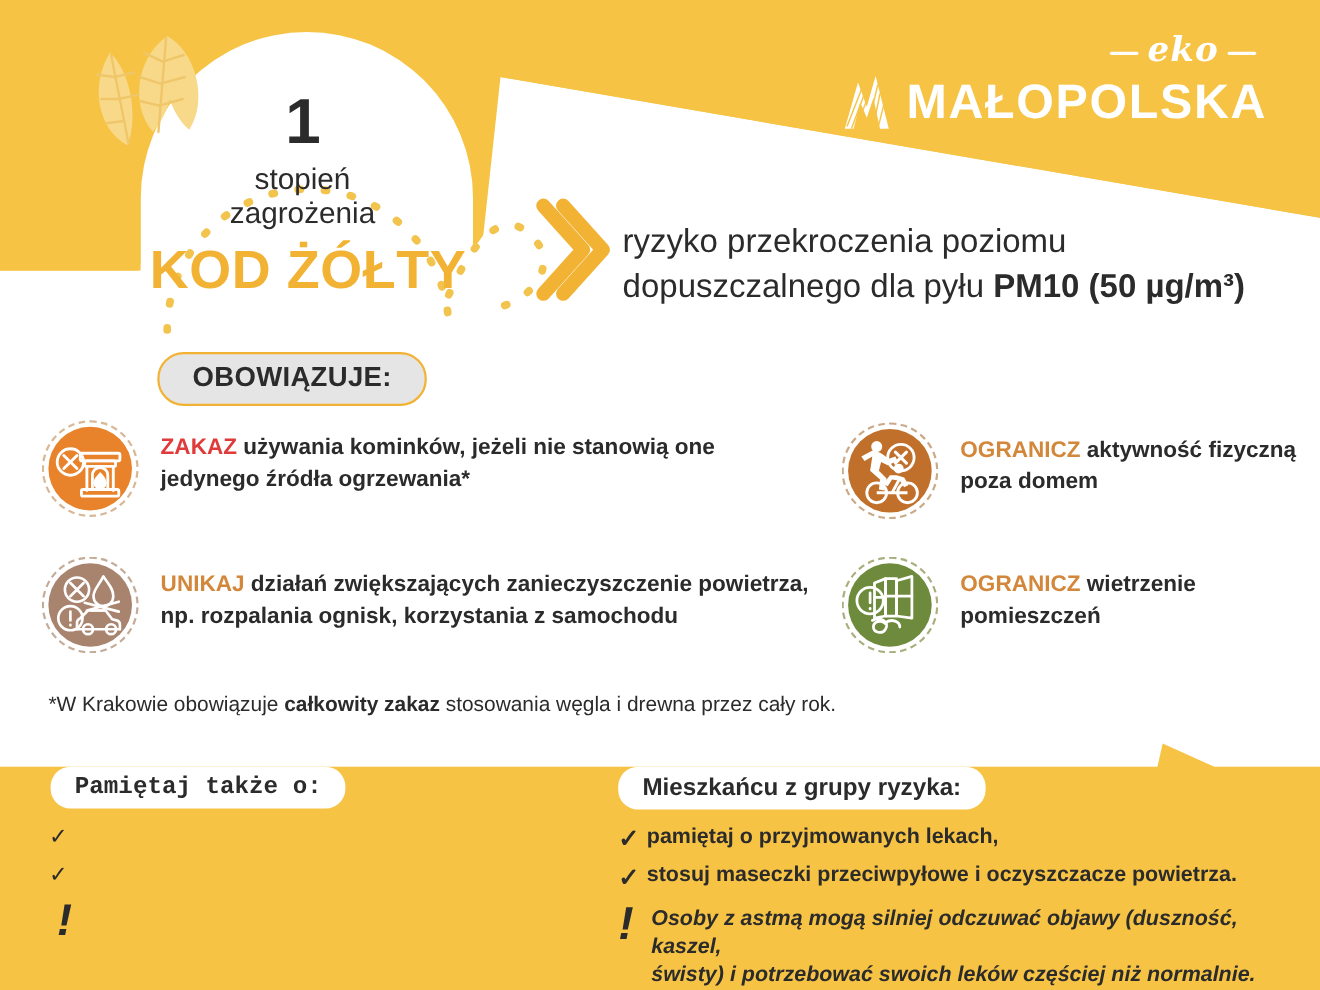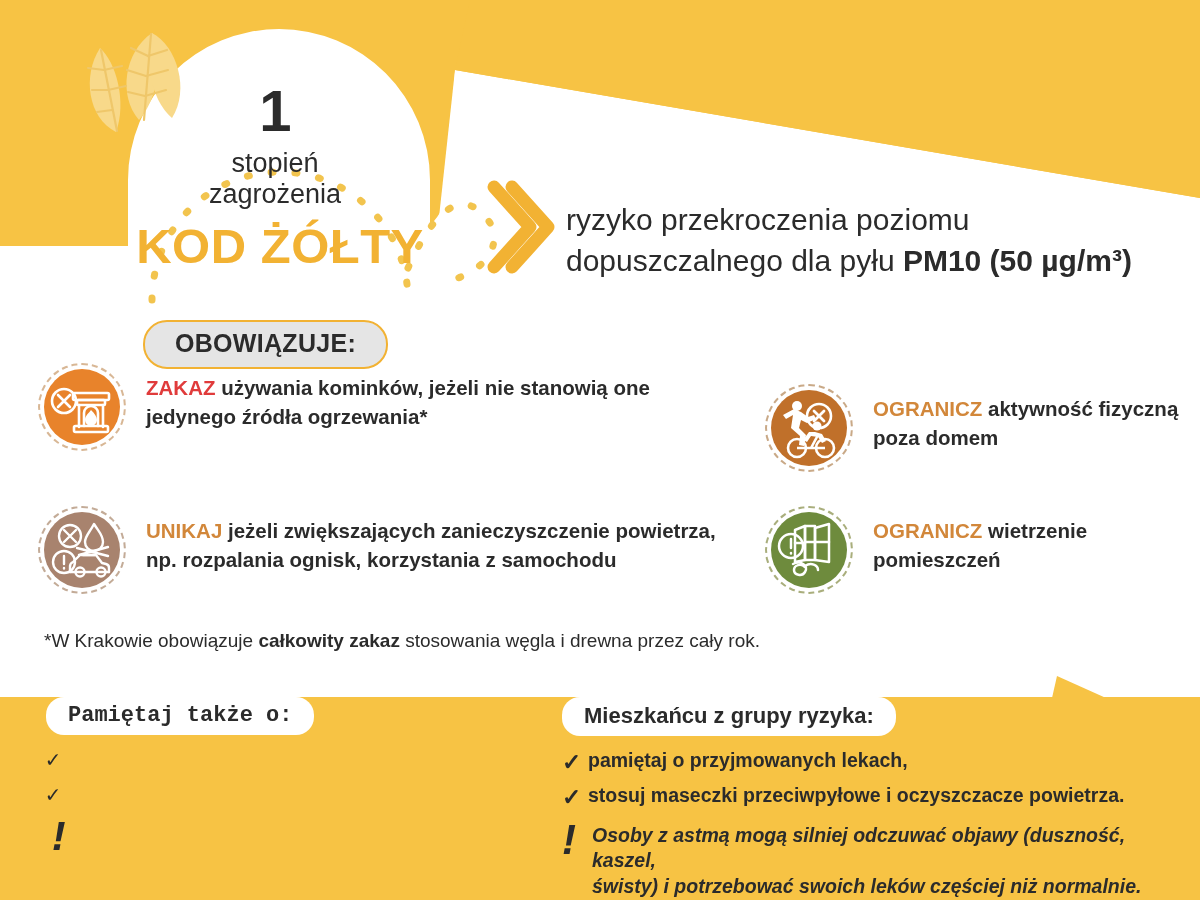--- a/index.html
+++ b/index.html
@@ -172,36 +172,53 @@
 
     <g fill="none" stroke="#F2B233" stroke-width="13" stroke-linecap="round" stroke-linejoin="round">
       <path d="M494,187 L530,227 L494,267"></path>
       <path d="M512,187 L548,227 L512,267"></path>
     </g>
 
     <rect x="0" y="697" width="1200" height="203" fill="#F7C344"></rect>
     <path d="M1057,676 L1106,698 L1052,698 Z" fill="#F7C344"></path>
   </svg>
 
+  <div class="logo">
+    <div class="logo-eko">eko</div>
+    <div class="logo-row">
+      <svg width="48" height="52" viewBox="0 0 48 52">
+        <path d="M4,50 L16,8 L24,30 L32,2 L44,50 L36,50 L30,22 L24,40 L18,26 L12,50 Z" fill="#ffffff"></path>
+        <g stroke="#F7C344" stroke-width="1.3">
+          <path d="M6,48 L20,12"></path>
+            <path d="M10,50 L22,18"></path>
+            <path d="M14,50 L24,24"></path>
+          <path d="M26,44 L34,10"></path>
+            <path d="M30,48 L36,18"></path>
+            <path d="M34,50 L40,26"></path>
+        </g>
+      </svg>
+      <div class="logo-name">MAŁOPOLSKA</div>
+    </div>
+  </div>
 
   <div class="dome-num">1</div>
   <div class="dome-sub">
     <div>stopień</div>
     <div>zagrożenia</div>
   </div>
   <div class="dome-code">KOD ŻÓŁTY</div>
 
   <div class="headline">
     <div>ryzyko przekroczenia poziomu</div>
     <div><span>dopuszczalnego dla pyłu </span><b>PM10 (50 µg/m³)</b></div>
   </div>
 
   <div class="pill-obow">OBOWIĄZUJE:</div>
 
-  <div class="rule" style="left:38px; top:363px; width:680px;">
+  <div class="rule" style="left:38px; top:382px; width:680px;">
     <div class="ic-wrap">
       <div class="dashring" style="border-color:#d8b795;"></div>
       <div class="disc" style="background:#E8832B;"></div>
       <svg class="ic-svg" viewBox="0 0 76 76">
         <g fill="none" stroke="#ffffff" stroke-width="2.6" stroke-linecap="round" stroke-linejoin="round">
           <rect x="29" y="24" width="36" height="7" rx="1.5"></rect>
           <rect x="33" y="31" width="28" height="5" rx="1"></rect>
           <path d="M35,36 V58 M59,36 V58"></path>
           <rect x="30" y="57" width="34" height="6" rx="1.5"></rect>
           <path d="M40,57 V44 a7,7 0 0 1 14,0 V57"></path>
@@ -230,21 +247,21 @@
           <path d="M26,60 h39"></path>
           <circle cx="36" cy="60" r="4.5"></circle>
           <circle cx="57" cy="60" r="4.5"></circle>
           <path d="M39,43 h12"></path>
           <circle cx="20" cy="50" r="11"></circle>
           <path d="M20,44 v8 M20,56 v0.5"></path>
         </g>
       </svg>
     </div>
     <div class="txt">
-      <span class="lead" style="color:#D2873A;">UNIKAJ</span><span class="body"> jeżeli zwiększających zanieczyszczenie powietrza, np. rozpalania ognisk, korzystania z samochodu</span>
+      <span class="lead" style="color:#D2873A;">UNIKAJ</span><span class="body"> działań zwiększających zanieczyszczenie powietrza, np. rozpalania ognisk, korzystania z samochodu</span>
     </div>
   </div>
 
   <div class="rule" style="left:765px; top:384px; width:420px;">
     <div class="ic-wrap">
       <div class="dashring" style="border-color:#c9a987;"></div>
       <div class="disc" style="background:#C0702A;"></div>
       <svg class="ic-svg" viewBox="0 0 76 76">
         <g fill="#ffffff">
           <circle cx="26" cy="16" r="5"></circle>

